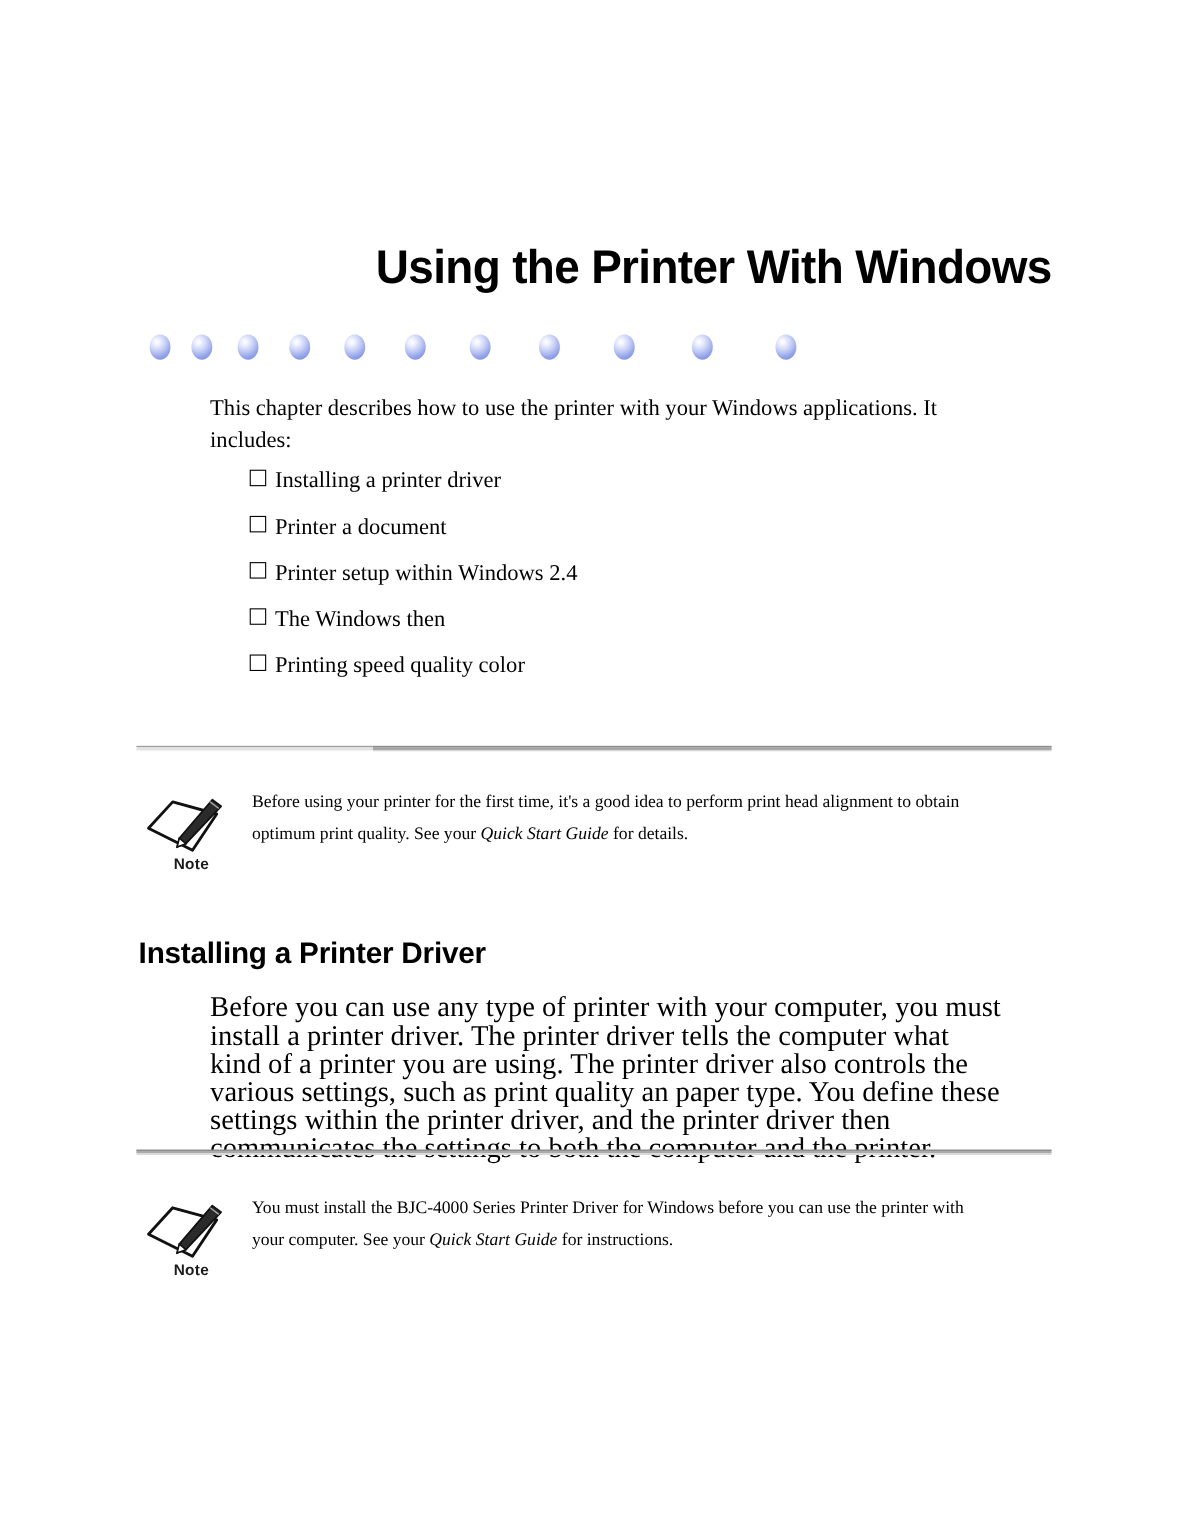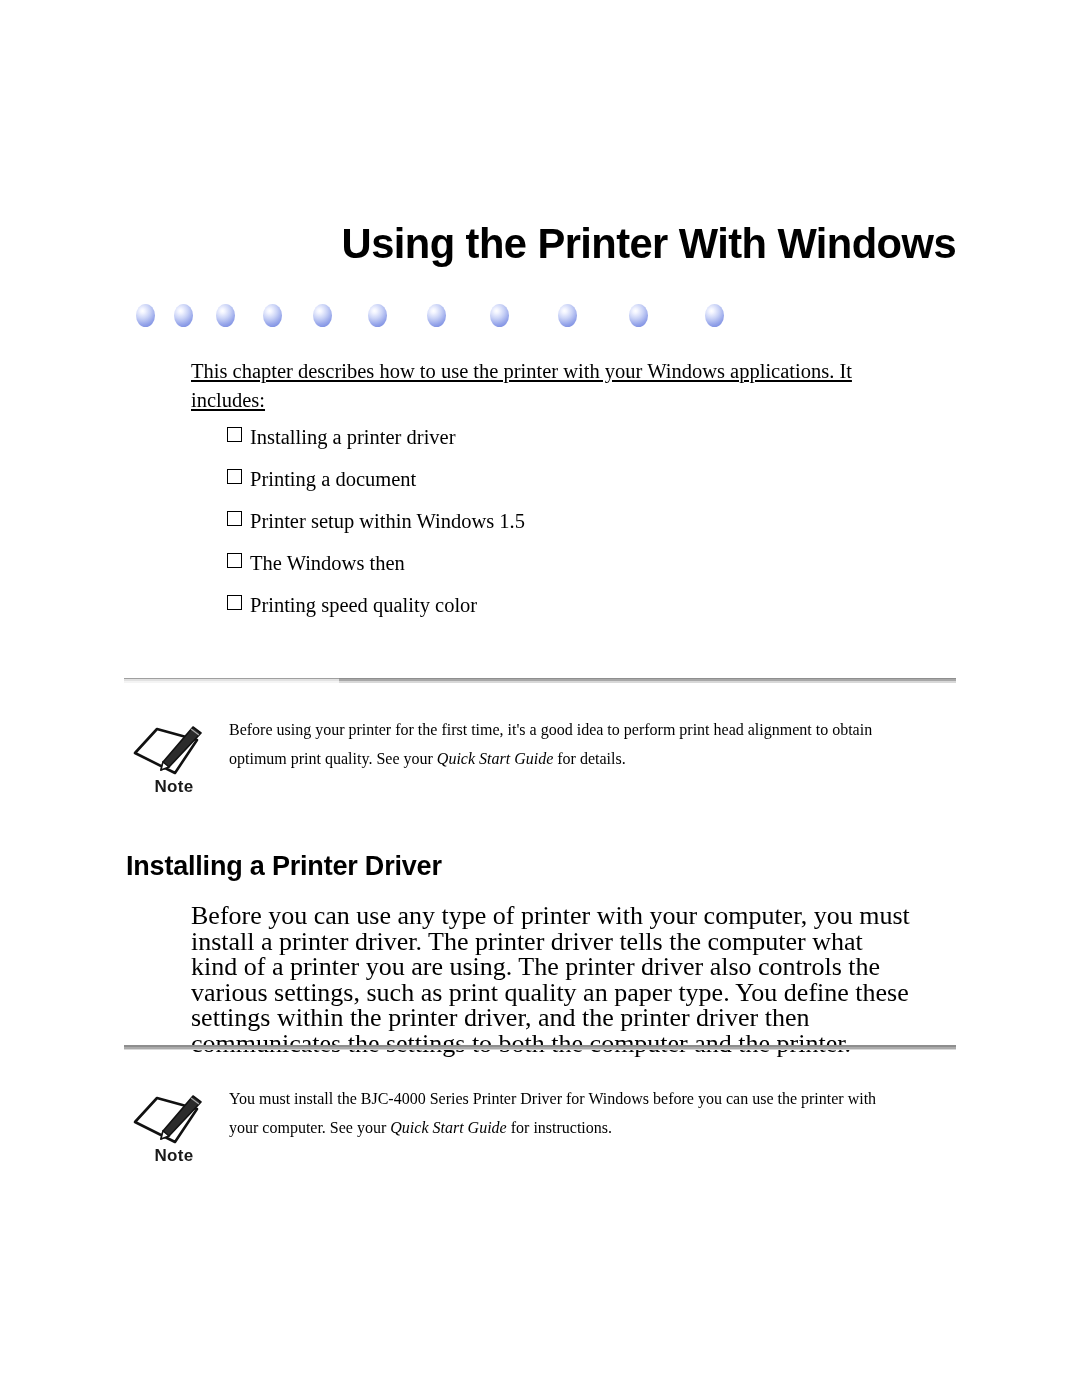--- a/index.html
+++ b/index.html
@@ -64,21 +64,20 @@
   }
 
   
   .intro {
     position: absolute;
     left: 191px;
     top: 357px;
     width: 700px;
     font-size: 20.5px;
     line-height: 29px;
-    text-decoration: underline;
   }
 
   .checklist {
     position: absolute;
     left: 227px;
     top: 423px;
     width: 700px;
   }
   .check-item {
     position: relative;
@@ -146,21 +145,21 @@
   }
   .note-icon svg { display: block; }
   .note-caption {
     position: absolute;
     left: 14px;
     top: 62px;
     width: 72px;
     text-align: center;
     font-family: "Liberation Sans", "DejaVu Sans", sans-serif;
     font-weight: bold;
-    font-size: 17px;
+    font-size: 14px;
     letter-spacing: 0.3px;
     color: #1a1a1a;
   }
   .note-text {
     position: absolute;
     left: 105px;
     top: 0;
     width: 665px;
     font-size: 16px;
     line-height: 29px;
@@ -213,25 +212,25 @@
 
   <div class="intro">This chapter describes how to use the printer with your Windows applications. It includes:</div>
 
   <div class="checklist">
     <div class="check-item">
       <span class="check-box"></span>
       <span class="check-label">Installing a printer driver</span>
     </div>
     <div class="check-item">
       <span class="check-box"></span>
-      <span class="check-label">Printing a document</span>
-    </div>
-    <div class="check-item">
-      <span class="check-box"></span>
-      <span class="check-label">Printer setup within Windows 1.5</span>
+      <span class="check-label">Printer a document</span>
+    </div>
+    <div class="check-item">
+      <span class="check-box"></span>
+      <span class="check-label">Printer setup within Windows 2.4</span>
     </div>
     <div class="check-item">
       <span class="check-box"></span>
       <span class="check-label">The Windows then</span>
     </div>
     <div class="check-item">
       <span class="check-box"></span>
       <span class="check-label">Printing speed quality color</span>
     </div>
   </div>

